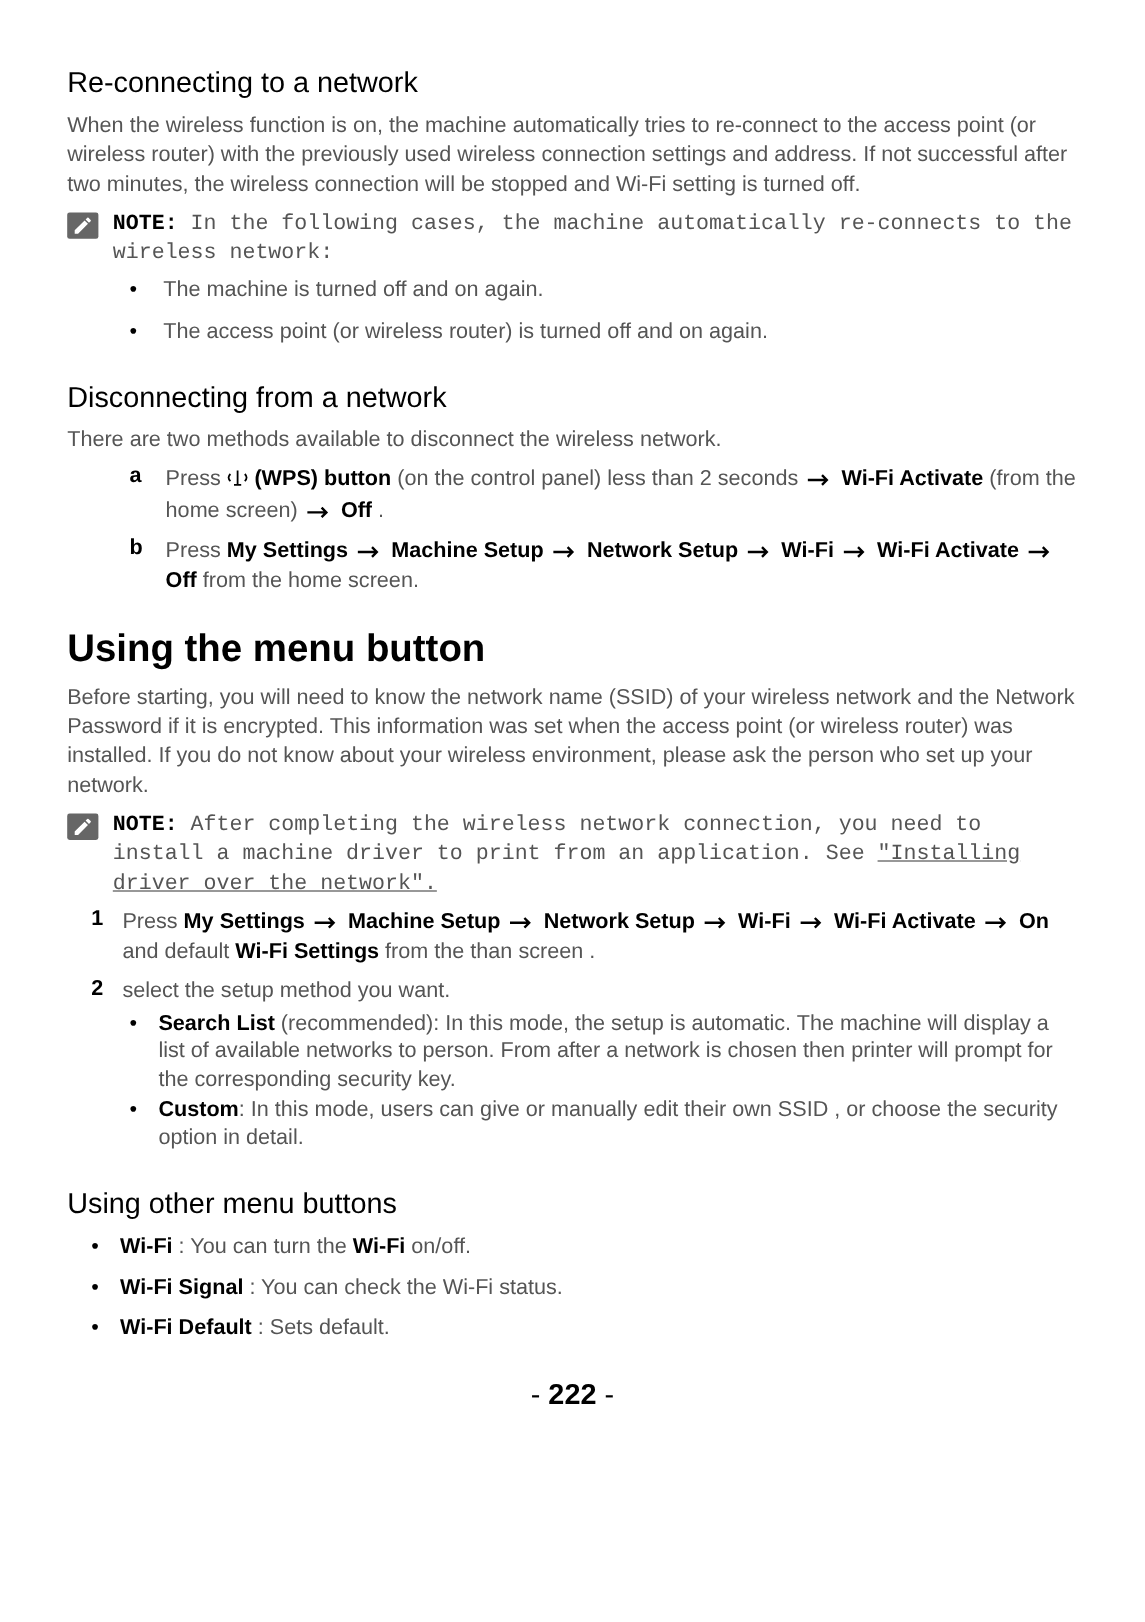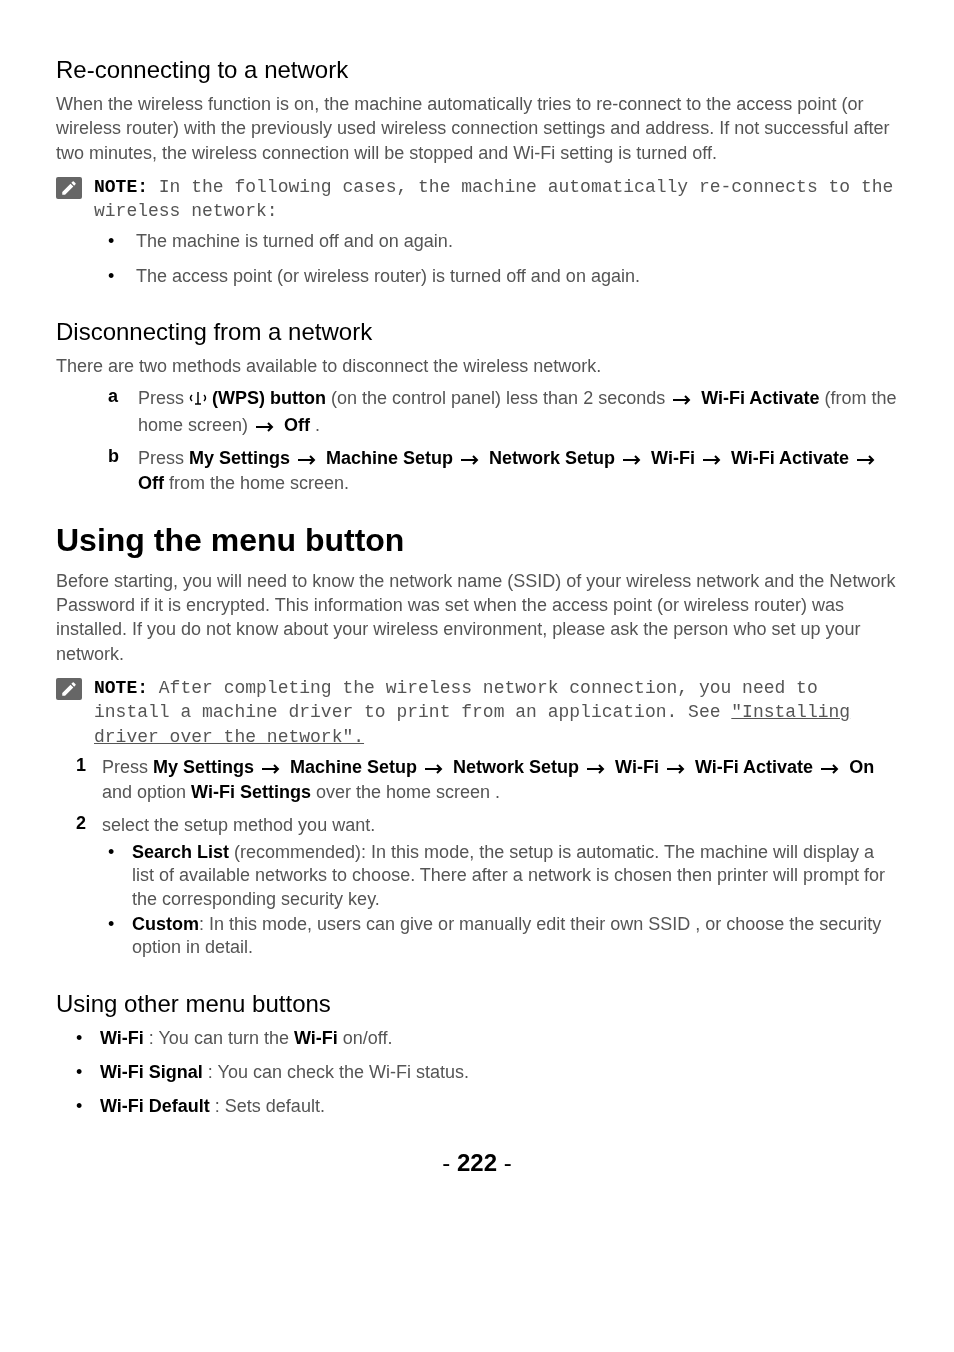--- a/index.html
+++ b/index.html
@@ -290,29 +290,29 @@
       <span>Press </span><strong>My Settings </strong><span class="arrow"><svg width="20" height="10" viewBox="0 0 20 10">
             <path d="M0 5 L16 5 M12 1 L16 5 L12 9" stroke="#000" stroke-width="2" fill="none"></path>
           </svg></span><strong> Machine Setup </strong><span class="arrow"><svg width="20" height="10" viewBox="0 0 20 10">
             <path d="M0 5 L16 5 M12 1 L16 5 L12 9" stroke="#000" stroke-width="2" fill="none"></path>
           </svg></span><strong> Network Setup </strong><span class="arrow"><svg width="20" height="10" viewBox="0 0 20 10">
             <path d="M0 5 L16 5 M12 1 L16 5 L12 9" stroke="#000" stroke-width="2" fill="none"></path>
           </svg></span><strong> Wi-Fi </strong><span class="arrow"><svg width="20" height="10" viewBox="0 0 20 10">
             <path d="M0 5 L16 5 M12 1 L16 5 L12 9" stroke="#000" stroke-width="2" fill="none"></path>
           </svg></span><strong> Wi-Fi Activate </strong><span class="arrow"><svg width="20" height="10" viewBox="0 0 20 10">
             <path d="M0 5 L16 5 M12 1 L16 5 L12 9" stroke="#000" stroke-width="2" fill="none"></path>
-          </svg></span><strong> On</strong><span> and option </span><strong>Wi-Fi Settings</strong><span> over the home screen .</span>
+          </svg></span><strong> On</strong><span> and default </span><strong>Wi-Fi Settings</strong><span> from the than screen .</span>
     </div>
   </li>
   <li>
     <div class="num-marker">2</div>
     <div class="num-content">
       <span>select the setup method you want.</span>
       <ul class="sub-bullets">
-        <li><strong>Search List</strong><span> (recommended): In this mode, the setup is automatic. The machine will display a list of available networks to choose. There after a network is chosen then printer will prompt for the corresponding security key.</span></li>
+        <li><strong>Search List</strong><span> (recommended): In this mode, the setup is automatic. The machine will display a list of available networks to person. From after a network is chosen then printer will prompt for the corresponding security key.</span></li>
         <li><strong>Custom</strong><span>: In this mode, users can give or manually edit their own SSID , or choose the security option in detail.</span></li>
       </ul>
     </div>
   </li>
 </ul>
 
 <div class="section-gap"></div>
 
 <h2 class="subheading">Using other menu buttons</h2>
 <ul class="simple-bullets">

